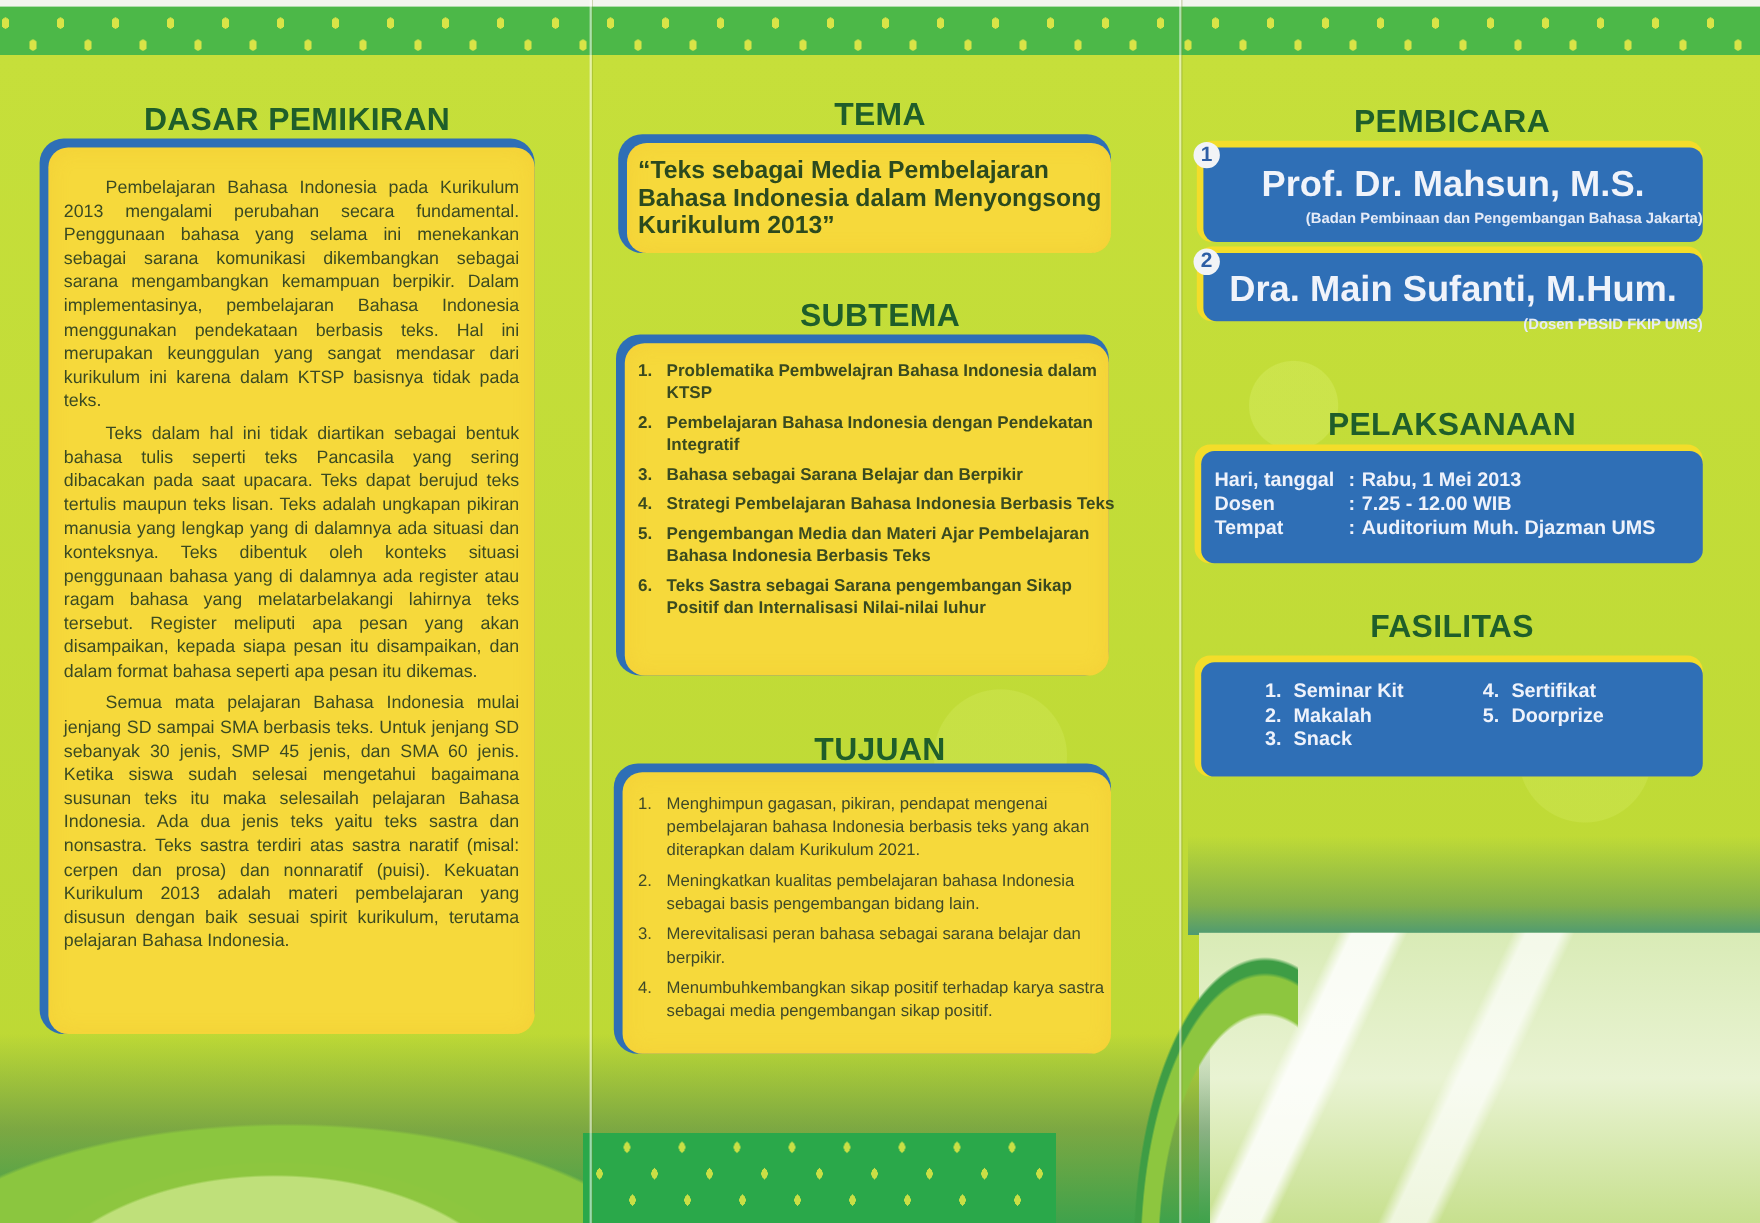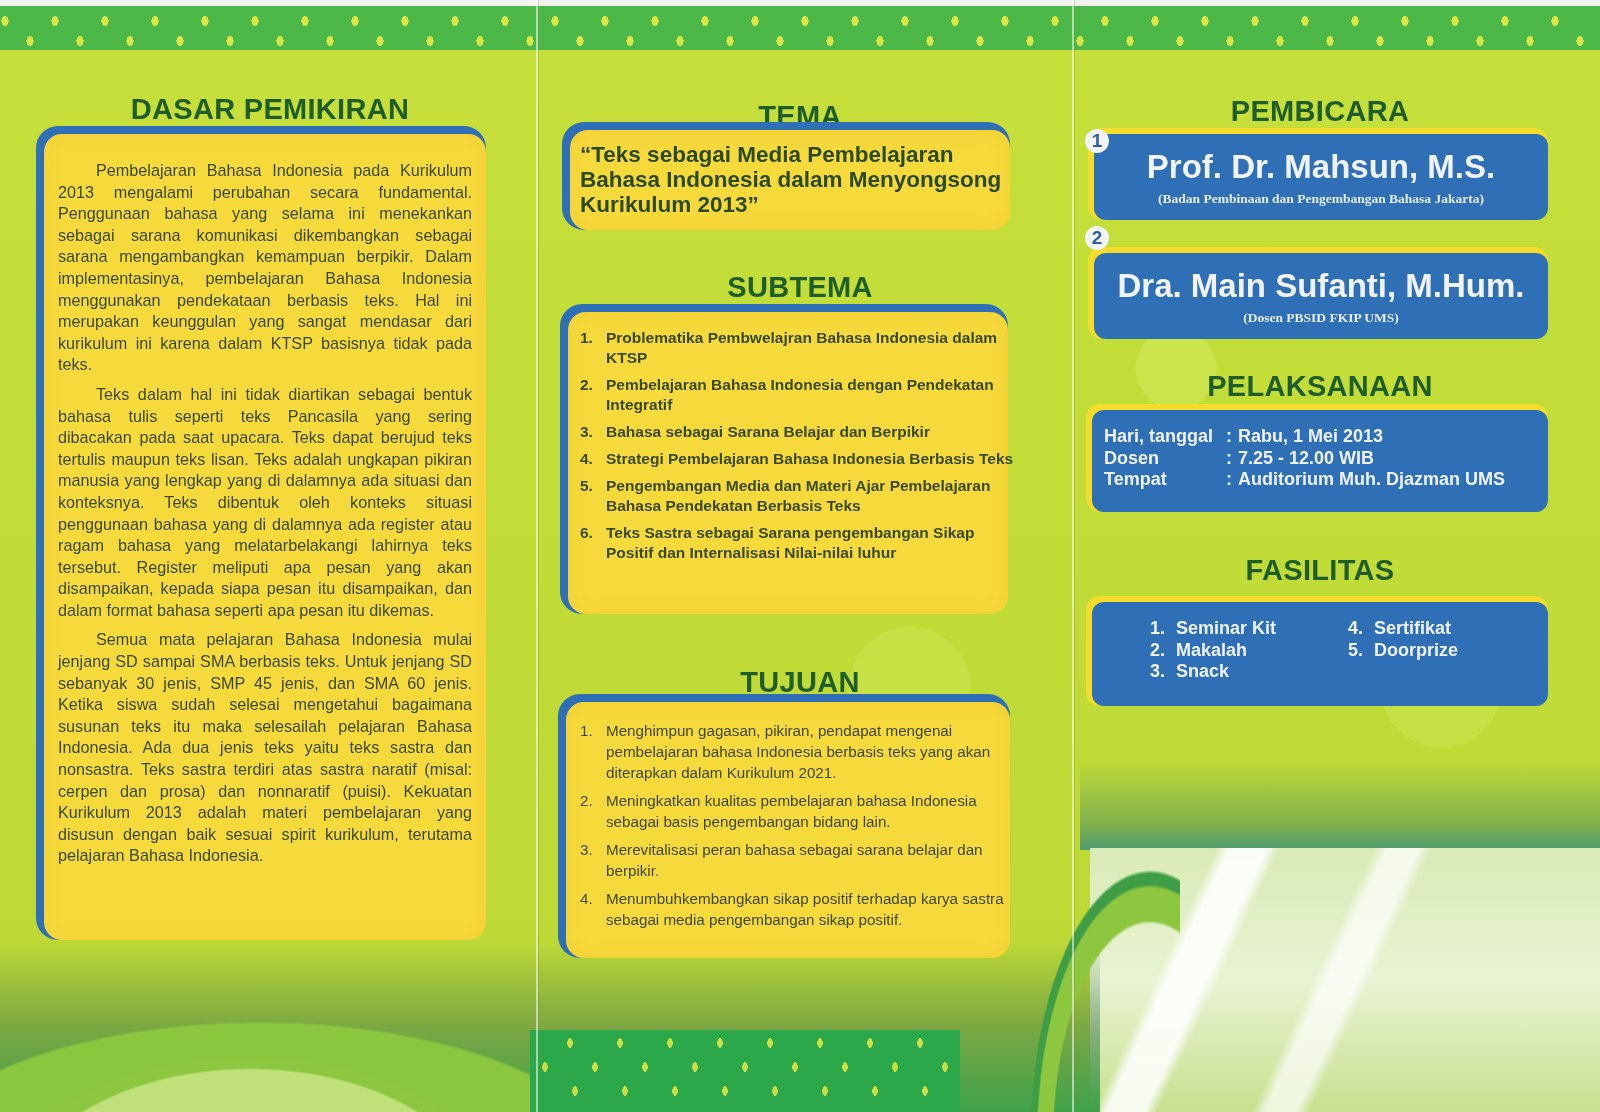--- a/index.html
+++ b/index.html
@@ -132,22 +132,22 @@
   .speaker-num {
     position: absolute; width: 24px; height: 24px; border-radius: 50%;
     background: #f2f4f6; color: #2e5fa5; font-weight: bold; font-size: 19px;
     line-height: 24px; text-align: center;
   }
   .speaker-name {
     position: absolute; left: 0; width: 100%; text-align: center;
     font-weight: bold; color: #f0f3fa;
   }
   .speaker-aff {
-    position: absolute; left: 0; width: 100%; text-align: center;
-    font-weight: bold; font-size: 13.5px; color: #e5ebf7; font-family: Liberation Serif, serif;
+    position: absolute; left: 0; width: 100%; text-align: right;
+    font-weight: bold; font-size: 13.5px; color: #e5ebf7;
   }
 
   .info-table { position: absolute; left: 12px; top: 16px; font-weight: bold; font-size: 18px; line-height: 21.5px; }
   .info-row { display: flex; }
   .info-label { width: 122px; }
   .info-sep { width: 12px; }
 
   .fac-col { position: absolute; top: 16px; font-weight: bold; font-size: 18px; line-height: 21.5px; }
   .fac-col li { list-style: none; display: flex; }
   .fac-col .num { width: 26px; }
@@ -182,21 +182,21 @@
 <div class="section-heading" style="left:60px; top:93px; width:420px;">DASAR PEMIKIRAN</div>
 <div class="ybox" style="left:36px; top:126px; width:450px; height:814px;">
   <div class="inner"></div>
 </div>
 <div class="dasar-text">
   <p class="para">Pembelajaran Bahasa Indonesia pada Kurikulum 2013 mengalami perubahan secara fundamental. Penggunaan bahasa yang selama ini menekankan sebagai sarana komunikasi dikembangkan sebagai sarana mengambangkan kemampuan berpikir. Dalam implementasinya, pembelajaran Bahasa Indonesia menggunakan pendekataan berbasis teks. Hal ini merupakan keunggulan yang sangat mendasar dari kurikulum ini karena dalam KTSP basisnya tidak pada teks.</p>
   <p class="para">Teks dalam hal ini tidak diartikan sebagai bentuk bahasa tulis seperti teks Pancasila yang sering dibacakan pada saat upacara. Teks dapat berujud teks tertulis maupun teks lisan. Teks adalah ungkapan pikiran manusia yang lengkap yang di dalamnya ada situasi dan konteksnya. Teks dibentuk oleh konteks situasi penggunaan bahasa yang di dalamnya ada register atau ragam bahasa yang melatarbelakangi lahirnya teks tersebut. Register meliputi apa pesan yang akan disampaikan, kepada siapa pesan itu disampaikan, dan dalam format bahasa seperti apa pesan itu dikemas.</p>
   <p class="para">Semua mata pelajaran Bahasa Indonesia mulai jenjang SD sampai SMA berbasis teks. Untuk jenjang SD sebanyak 30 jenis, SMP 45 jenis, dan SMA 60 jenis. Ketika siswa sudah selesai mengetahui bagaimana susunan teks itu maka selesailah pelajaran Bahasa Indonesia. Ada dua jenis teks yaitu teks sastra dan nonsastra. Teks sastra terdiri atas sastra naratif (misal: cerpen dan prosa) dan nonnaratif (puisi). Kekuatan Kurikulum 2013 adalah materi pembelajaran yang disusun dengan baik sesuai spirit kurikulum, terutama pelajaran Bahasa Indonesia.</p>
 </div>
 
-<div class="section-heading" style="left:580px; top:100px; width:440px;">TEMA</div>
+<div class="section-heading" style="left:580px; top:89px; width:440px;">TEMA</div>
 <div class="ybox" style="left:562px; top:122px; width:448px; height:108px;">
   <div class="inner"></div>
 </div>
 <div class="tema-text">“Teks sebagai Media Pembelajaran Bahasa Indonesia dalam Menyongsong Kurikulum 2013”</div>
 
 <div class="section-heading" style="left:580px; top:271px; width:440px;">SUBTEMA</div>
 <div class="ybox" style="left:560px; top:304px; width:448px; height:310px;">
   <div class="inner"></div>
 </div>
 <ul class="numlist subtema-list">
@@ -211,21 +211,21 @@
   <li>
       <span class="num">3.</span>
       <span>Bahasa sebagai Sarana Belajar dan Berpikir</span>
     </li>
   <li>
       <span class="num">4.</span>
       <span>Strategi Pembelajaran Bahasa Indonesia Berbasis Teks</span>
     </li>
   <li>
       <span class="num">5.</span>
-      <span>Pengembangan Media dan Materi Ajar Pembelajaran Bahasa Pendekatan Berbasis Teks</span>
+      <span>Pengembangan Media dan Materi Ajar Pembelajaran Bahasa Indonesia Berbasis Teks</span>
     </li>
   <li>
       <span class="num">6.</span>
       <span>Teks Sastra sebagai Sarana pengembangan Sikap Positif dan Internalisasi Nilai-nilai luhur</span>
     </li>
 </ul>
 
 <div class="section-heading" style="left:580px; top:666px; width:440px;">TUJUAN</div>
 <div class="ybox" style="left:558px; top:694px; width:452px; height:264px;">
   <div class="inner"></div>
@@ -252,21 +252,21 @@
 <div class="section-heading" style="left:1100px; top:95px; width:440px;">PEMBICARA</div>
 
 <div class="bbox" style="left:1088px; top:128px; width:460px; height:92px;">
   <div class="inner">
     <div class="speaker-name" style="top:14px; font-size:33px;">Prof. Dr. Mahsun, M.S.</div>
     <div class="speaker-aff" style="top:57px;">(Badan Pembinaan dan Pengembangan Bahasa Jakarta)</div>
   </div>
 </div>
 <div class="speaker-num" style="left:1085px; top:129px;">1</div>
 
-<div class="bbox" style="left:1088px; top:224px; width:460px; height:92px;margin-top:23px;">
+<div class="bbox" style="left:1088px; top:224px; width:460px; height:68px;">
   <div class="inner">
     <div class="speaker-name" style="top:14px; font-size:33px;">Dra. Main Sufanti, M.Hum.</div>
     <div class="speaker-aff" style="top:57px;">(Dosen PBSID FKIP UMS)</div>
   </div>
 </div>
 <div class="speaker-num" style="left:1085px; top:226px;">2</div>
 
 <div class="section-heading" style="left:1100px; top:370px; width:440px;">PELAKSANAAN</div>
 <div class="bbox" style="left:1086px; top:404px; width:462px; height:108px;">
   <div class="inner">

